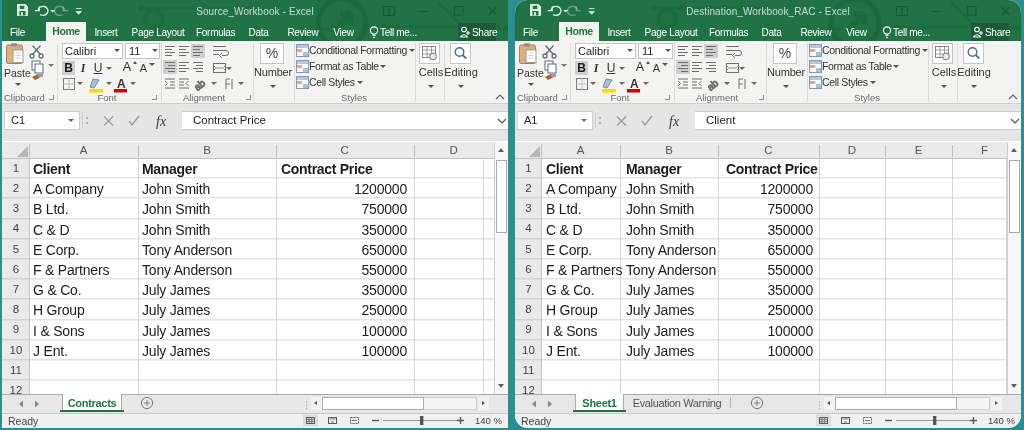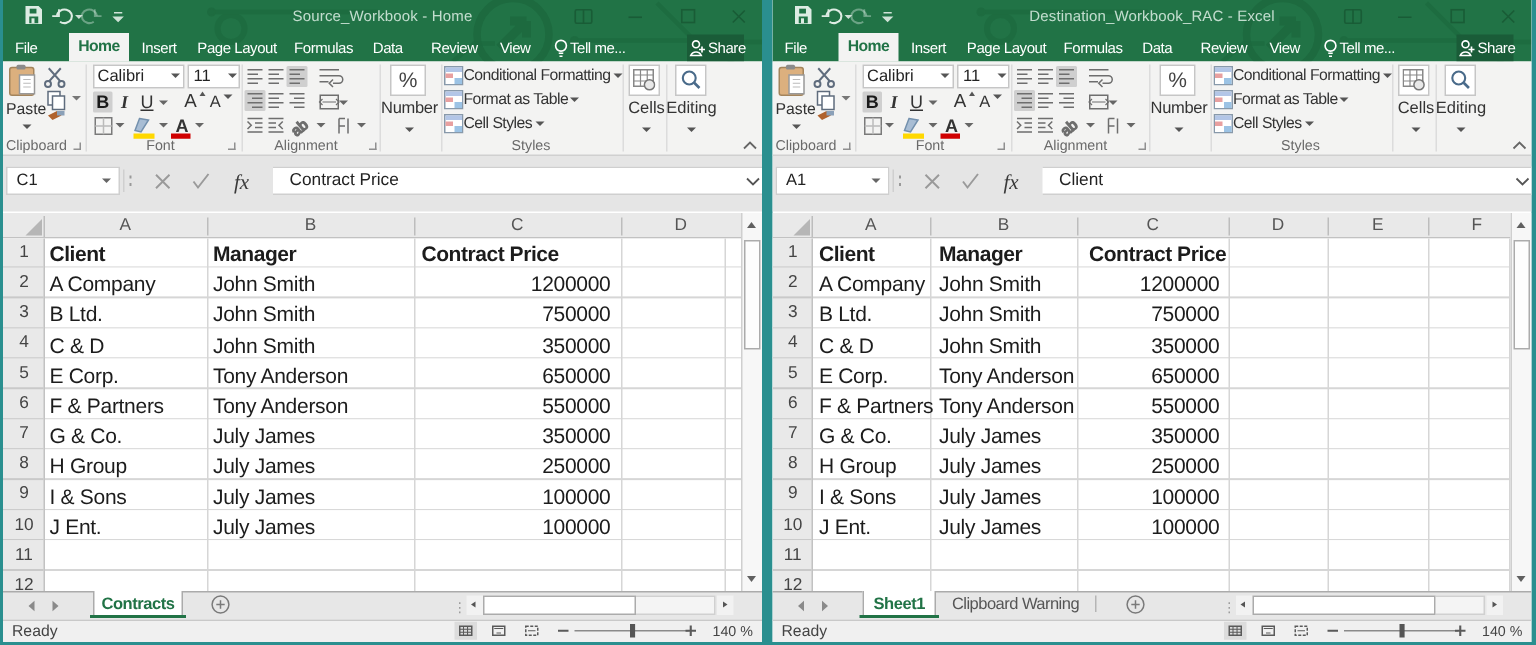--- a/index.html
+++ b/index.html
@@ -42,21 +42,21 @@
 </svg>
     <svg width="506" height="22" viewBox="0 0 506 22" style="position:absolute;left:0;top:0">
 <g stroke="#195c36" fill="none" stroke-width="1.1">
 <rect x="381.5" y="6.5" width="11" height="9" rx="1"></rect>
 <path d="M387 6.5 v9"></path>
 <path d="M417 11.5 h9"></path>
 <rect x="452.5" y="6.5" width="8.5" height="8.5"></rect>
 <path d="M486.5 7 l8 8 m0 -8 l-8 8"></path>
 </g>
     </svg>
-    <div style="position:absolute;left:0px;top:5px;width:506px;height:13px;font-size:10px;color:rgba(235,248,240,0.8);text-align:center;line-height:13px;white-space:nowrap;letter-spacing:0.1px;">Source_Workbook - Home</div>
+    <div style="position:absolute;left:0px;top:5px;width:506px;height:13px;font-size:10px;color:rgba(235,248,240,0.8);text-align:center;line-height:13px;white-space:nowrap;letter-spacing:0.1px;">Source_Workbook - Excel</div>
     <div style="position:absolute;left:44px;top:22px;width:40px;height:19px;background:#f3f3f2;"></div>
     <div style="position:absolute;left:44px;top:25px;width:40px;height:13px;font-size:10.5px;color:#217346;text-align:center;line-height:13px;white-space:nowrap;font-weight:bold;letter-spacing:-0.4px;">Home</div>
     <div style="position:absolute;left:-29.5px;top:25.5px;width:90px;height:13px;font-size:10px;color:#fff;text-align:center;line-height:13px;white-space:nowrap;letter-spacing:-0.3px;">File</div>
     <div style="position:absolute;left:59px;top:25.5px;width:90px;height:13px;font-size:10px;color:#fff;text-align:center;line-height:13px;white-space:nowrap;letter-spacing:-0.3px;">Insert</div>
     <div style="position:absolute;left:111px;top:25.5px;width:90px;height:13px;font-size:10px;color:#fff;text-align:center;line-height:13px;white-space:nowrap;letter-spacing:-0.3px;">Page Layout</div>
     <div style="position:absolute;left:168.7px;top:25.5px;width:90px;height:13px;font-size:10px;color:#fff;text-align:center;line-height:13px;white-space:nowrap;letter-spacing:-0.3px;">Formulas</div>
     <div style="position:absolute;left:211.5px;top:25.5px;width:90px;height:13px;font-size:10px;color:#fff;text-align:center;line-height:13px;white-space:nowrap;letter-spacing:-0.3px;">Data</div>
     <div style="position:absolute;left:255.89999999999998px;top:25.5px;width:90px;height:13px;font-size:10px;color:#fff;text-align:center;line-height:13px;white-space:nowrap;letter-spacing:-0.3px;">Review</div>
     <div style="position:absolute;left:296.5px;top:25.5px;width:90px;height:13px;font-size:10px;color:#fff;text-align:center;line-height:13px;white-space:nowrap;letter-spacing:-0.3px;">View</div>
     <svg width="50" height="16" viewBox="0 0 50 16" style="position:absolute;left:364px;top:24px">
@@ -336,21 +336,21 @@
 <rect x="48.5" y="4.5" width="8" height="6" stroke-dasharray="2 1"></rect>
         <path d="M50 7.5 h5" stroke-width="0.8"></path>
 <path d="M70 7.5 h7" stroke-width="1.4"></path>
 <path d="M81 7.5 h76" stroke-width="0.9" stroke="#8a8a8a"></path>
 <rect x="118" y="3" width="3.4" height="9" fill="#555" stroke="none"></rect>
 <path d="M155 7.5 h7 M158.5 4 v7" stroke-width="1.4"></path>
 </g>
 <text x="173" y="11" font-family="Liberation Sans" font-size="9.5" fill="#444">140 %</text>
 </svg>
   </div>
-<div style="position:absolute;left:515px;top:0px;width:506px;height:428px;background:#fff;overflow:hidden;">
+<div style="position:absolute;left:515px;top:0px;width:506px;height:428px;background:#fff;overflow:hidden;border-radius:13px;">
     <div style="position:absolute;left:0px;top:0px;width:506px;height:41px;background:#217346;overflow:hidden;">
       <svg width="506" height="41" viewBox="0 0 506 41" style="position:absolute;left:0;top:0">
 <g stroke="#1d6a3f" fill="none">
 <circle cx="340" cy="23" r="24" stroke-width="5"></circle>
 <path d="M331 32 L349 14 M349 14 h-11 M349 14 v11" stroke-width="6"></path>
 <g opacity="0.75">
 <circle cx="152" cy="19" r="9" stroke-width="4"></circle>
 <path d="M140 8 H250" stroke-width="3"></path>
 <circle cx="139" cy="8" r="2.5" fill="#1d6a3f"></circle>
 <path d="M382 27 H470 L495 50" stroke-width="3"></path>
@@ -649,21 +649,21 @@
     <div style="position:absolute;left:494px;top:159.5px;width:11px;height:73px;background:#fdfdfd;border:1px solid #ababab;box-sizing:border-box;"></div>
     <div style="position:absolute;left:496px;top:384px;width:0;height:0;border-left:3.5px solid transparent;border-right:3.5px solid transparent;border-top:4px solid #606060;"></div>
     <div style="position:absolute;left:0px;top:394px;width:506px;height:19px;background:#e7e7e7;border-top:1px solid #ababab;box-sizing:border-box;"></div>
     <svg width="40" height="12" viewBox="0 0 40 12" style="position:absolute;left:12px;top:398px">
 <path d="M9 2.5 l-4 3.5 4 3.5z" fill="#8a8a8a"></path>
 <path d="M21 2.5 l4 3.5 -4 3.5z" fill="#8a8a8a"></path>
 </svg>
     <div style="position:absolute;left:60px;top:394px;width:49px;height:17px;background:#fff;border-left:1px solid #ababab;border-right:1px solid #ababab;box-sizing:border-box;"></div>
     <div style="position:absolute;left:60px;top:397px;width:49px;height:13px;font-size:11px;color:#217346;text-align:center;line-height:13px;white-space:nowrap;font-weight:bold;letter-spacing:-0.3px;">Sheet1</div>
     <div style="position:absolute;left:58px;top:409.5px;width:53px;height:2px;background:#217346;"></div>
-    <div style="position:absolute;left:112px;top:397px;width:100px;height:13px;font-size:11px;color:#555;text-align:center;line-height:13px;white-space:nowrap;letter-spacing:-0.35px;">Clipboard Warning</div>
+    <div style="position:absolute;left:112px;top:397px;width:100px;height:13px;font-size:11px;color:#555;text-align:center;line-height:13px;white-space:nowrap;letter-spacing:-0.35px;">Evaluation Warning</div>
     <div style="position:absolute;left:215px;top:397px;width:1px;height:11px;background:#b5b5b5;"></div>
     <div style="position:absolute;left:300px;top:399px;width:6px;height:12px;font-size:9px;color:#999;text-align:left;line-height:12px;white-space:nowrap;">⋮</div>
     <div style="position:absolute;left:309px;top:396.5px;width:11px;height:13px;background:#f2f2f2;"></div>
     <div style="position:absolute;left:312px;top:400.5px;width:0;height:0;border-top:2.8px solid transparent;border-bottom:2.8px solid transparent;border-right:3.5px solid #555;"></div>
     <div style="position:absolute;left:320px;top:396.5px;width:155px;height:13px;background:#f4f4f4;border:1px solid #d0d0d0;box-sizing:border-box;"></div>
     <div style="position:absolute;left:320px;top:396.5px;width:122px;height:13px;background:#ffffff;border:1px solid #ababab;box-sizing:border-box;"></div>
     <div style="position:absolute;left:476px;top:396.5px;width:11px;height:13px;background:#f2f2f2;"></div>
     <div style="position:absolute;left:480px;top:400.5px;width:0;height:0;border-top:2.8px solid transparent;border-bottom:2.8px solid transparent;border-left:3.5px solid #555;"></div>
     <svg width="14" height="14" viewBox="0 0 14 14" style="position:absolute;left:234.5px;top:396px">
 <circle cx="7" cy="7" r="5.6" fill="none" stroke="#7a7a7a" stroke-width="1"></circle>

